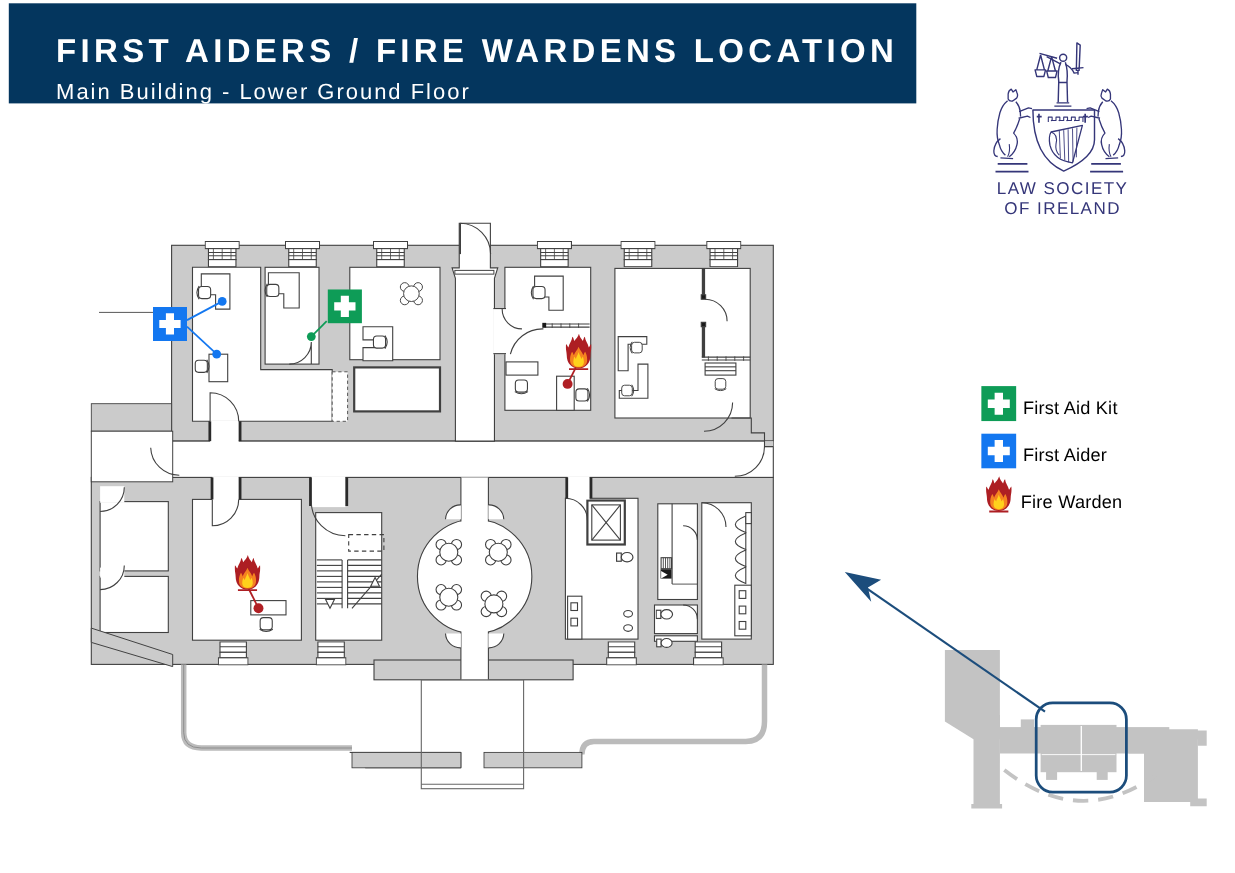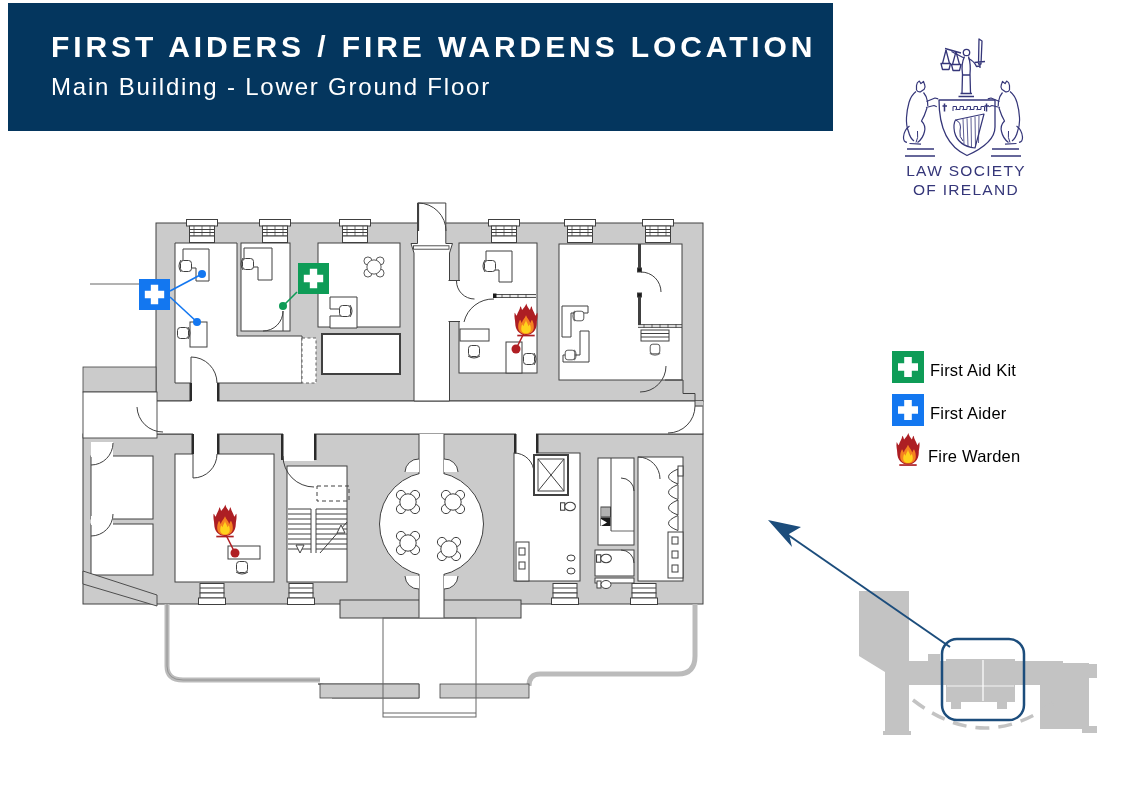--- a/index.html
+++ b/index.html
@@ -1,20 +1,20 @@
 <!DOCTYPE html>
 <html><head>
 <meta charset="utf-8">
 <style>
   html,body{margin:0;padding:0;background:#fff;}
   body{width:1123px;height:794px;position:relative;overflow:hidden;
        font-family:"Liberation Sans",sans-serif;}
-  .hdr{position:absolute;left:8px;top:3px;width:825px;height:128px;background:#04365e;color:#fff;}
+  .hdr{position:absolute;left:8px;top:3px;width:825px;height:91px;background:#04365e;color:#fff;}
   .hdr h1{margin:0;position:absolute;left:43px;top:27px;font-size:30px;font-weight:bold;letter-spacing:3.9px;white-space:nowrap;}
-  .hdr h2{margin:0;position:absolute;left:43px;top:70px;font-size:24px;font-weight:normal;letter-spacing:1.8px;white-space:nowrap;}
+  .hdr h2{margin:0;position:absolute;left:43px;top:70px;font-size:20px;font-weight:normal;letter-spacing:1.8px;white-space:nowrap;}
   svg{position:absolute;display:block;}
   text{font-family:"Liberation Sans",sans-serif;}
 </style>
 </head>
 <body>
 
 <div class="hdr">
 
   <h1>FIRST AIDERS / FIRE WARDENS LOCATION</h1>
 

